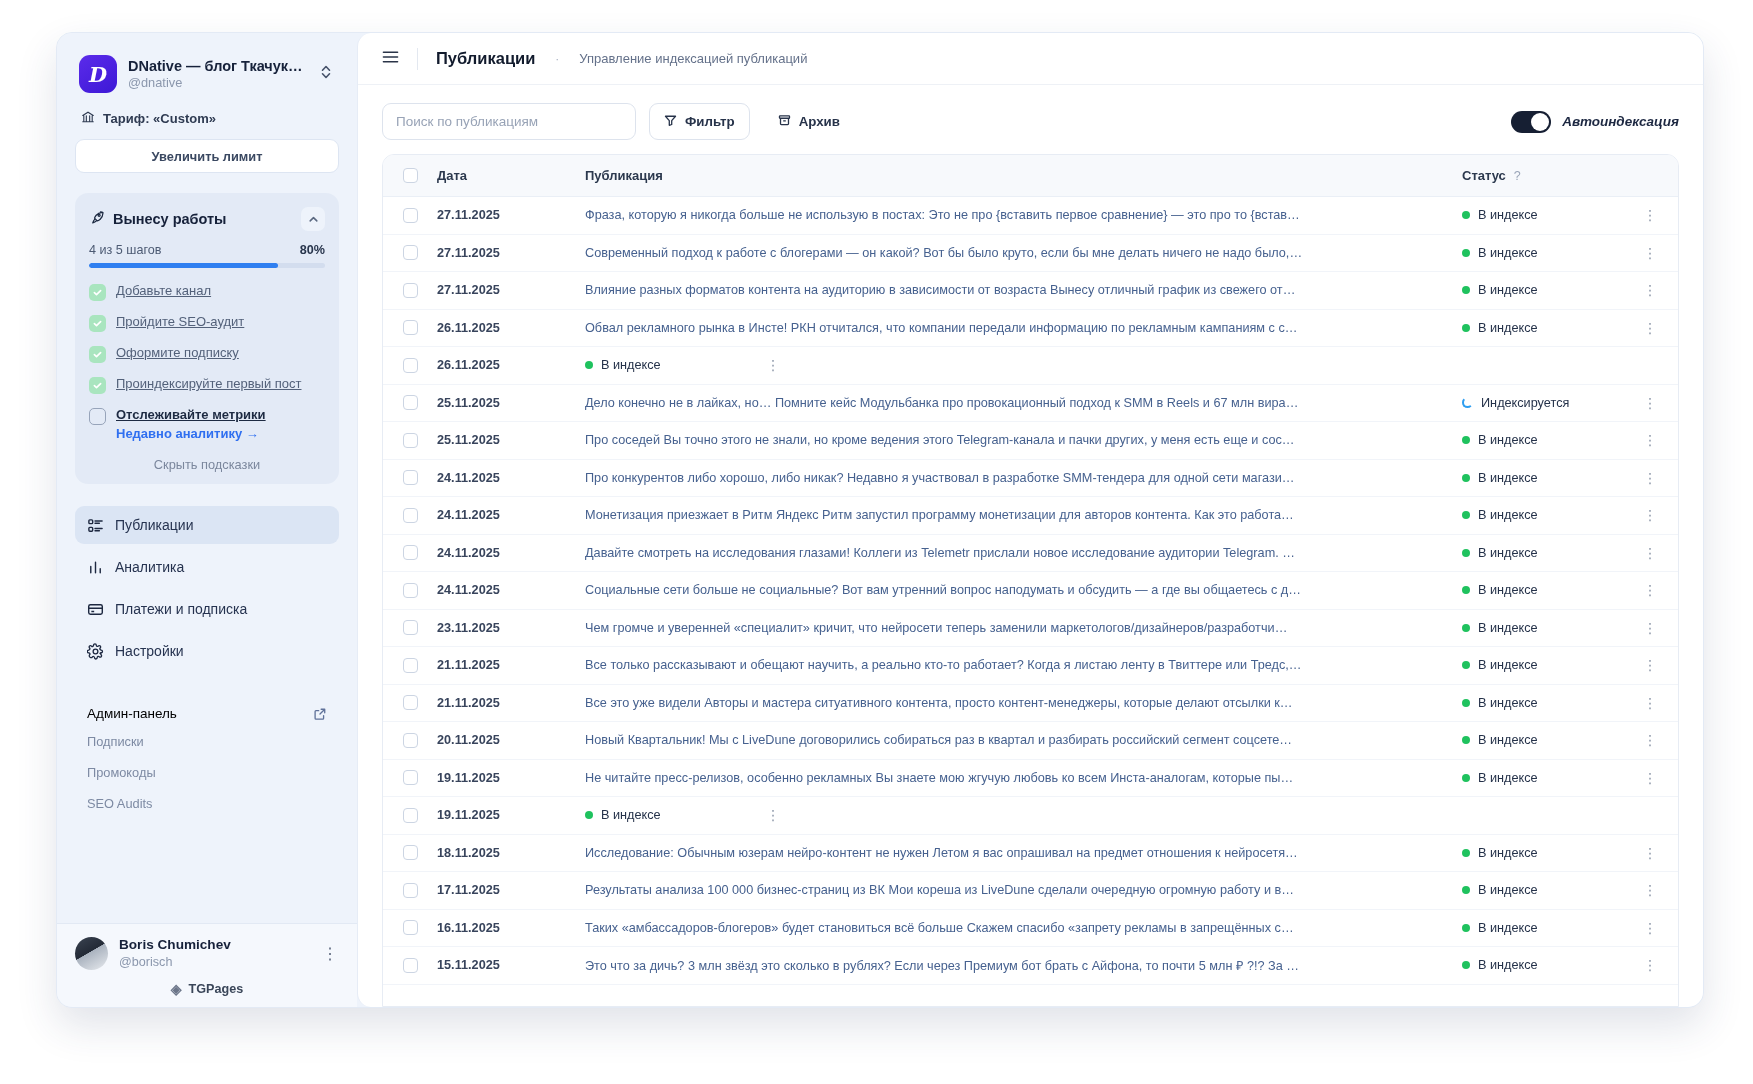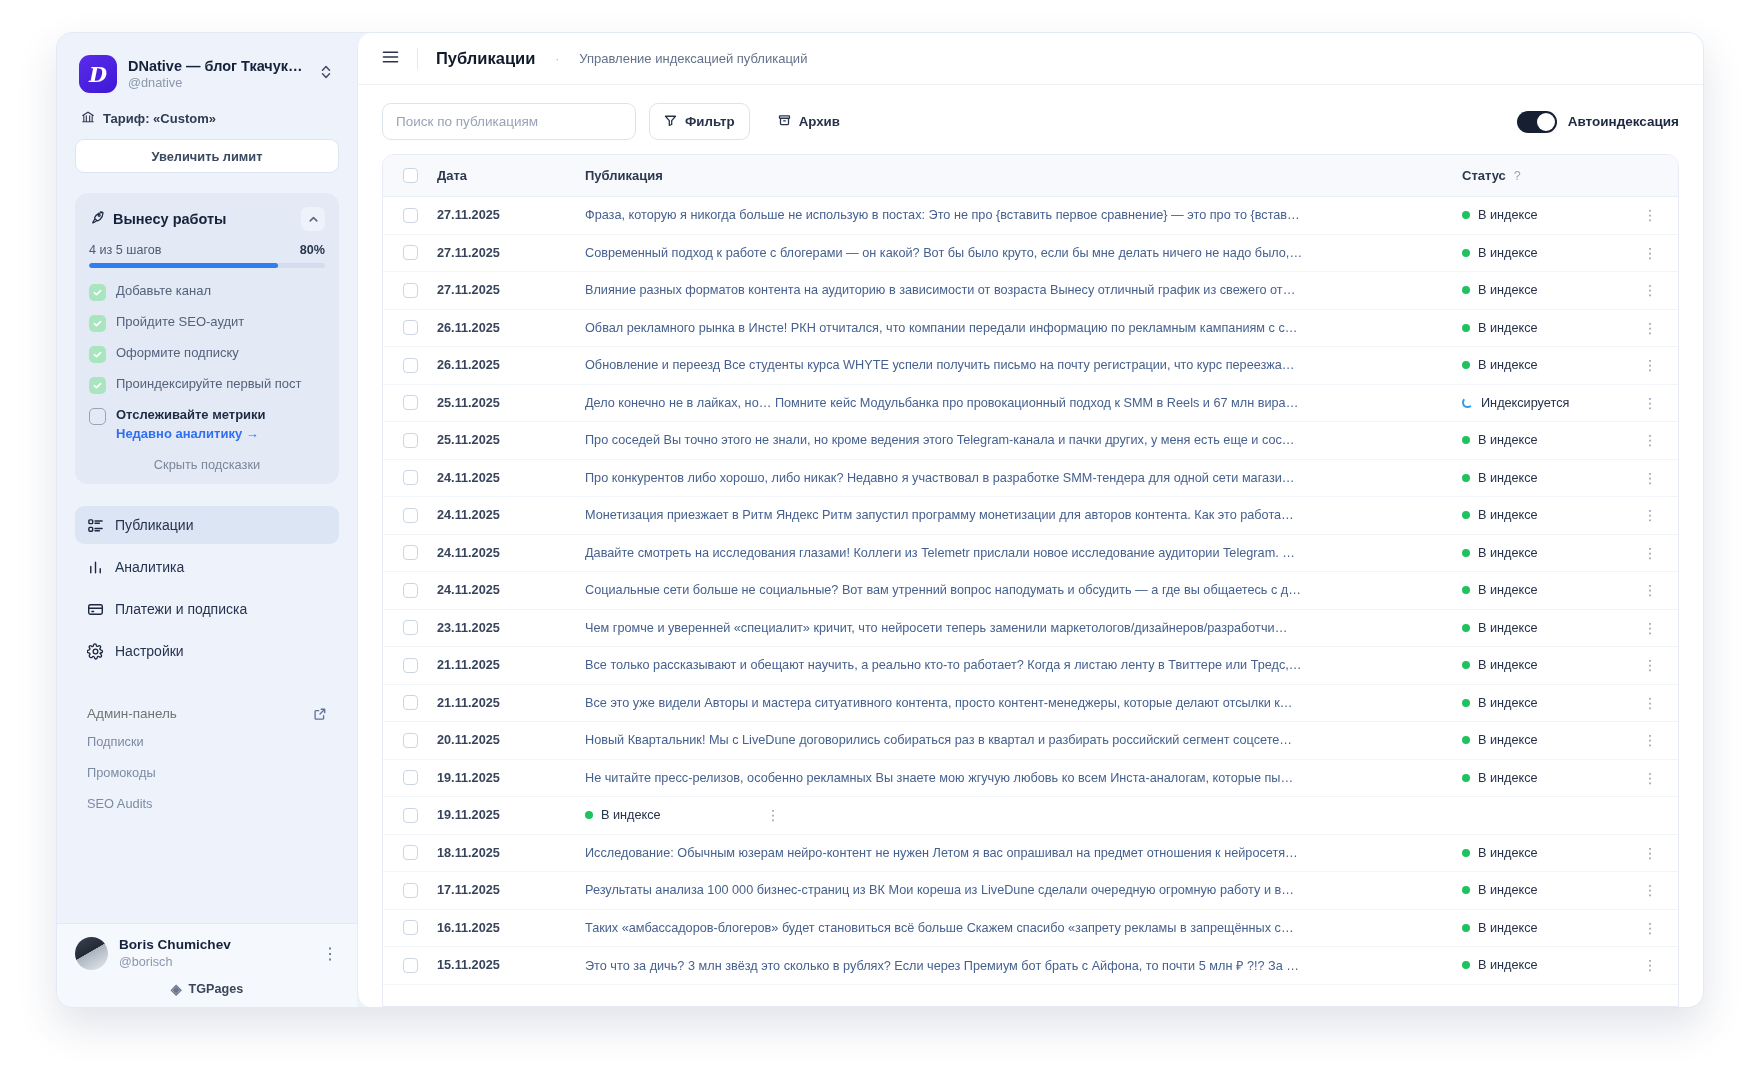--- a/index.html
+++ b/index.html
@@ -85,42 +85,42 @@
   .prog-fill { height: 100%; background: #2f7ff0; border-radius: 4px; }
   .steps { margin-top: 15px; display: flex; flex-direction: column; gap: 13px; }
   .step { display: flex; align-items: flex-start; gap: 10px; }
   .chk {
     width: 17px; height: 17px; border-radius: 5px; flex: 0 0 17px;
     display: flex; align-items: center; justify-content: center;
     font-size: 11px; margin-top: 1px;
   }
   .chk.done { background: #a9e5bf; color: #ffffff; }
   .chk.todo { background: transparent; border: 1.6px solid #97a4ba; }
-  .step-label { font-size: 13px; color: #53617a; line-height: 1.25; }
+  .step-label { font-size: 13px; color: #53617a; line-height: 1.25; text-decoration: underline; }
   .step.active .step-label { color: #1d2a42; font-weight: bold; }
   .step-link {
     display: block; margin-top: 3px; font-size: 13px;
     color: #2f6ff0; font-weight: bold; cursor: pointer;
   }
   .onb-hide {
     margin-top: 16px; text-align: center; font-size: 12.8px;
     color: #7b879d; cursor: pointer;
   }
   .nav { margin-top: 22px; display: flex; flex-direction: column; gap: 4px; }
   .nav-item {
     display: flex; align-items: center; gap: 11px;
     height: 38px; padding: 0 12px; border-radius: 9px;
     font-size: 14px; color: #263350; cursor: pointer;
   }
   .nav-item.active { background: #dbe5f4; font-weight: normal; }
   .nav-ico { width: 17px; height: 17px; flex: 0 0 17px; color: #1d2840; display:flex; align-items:center; justify-content:center;}
   .admin-head {
     display: flex; align-items: center; margin-top: 36px; padding: 0 12px;
   }
-  .admin-head .t { font-size: 13.5px; color: #737373; flex: 1; }
+  .admin-head .t { font-size: 13.5px; color: #000000; flex: 1; }
   .admin-ext { color: #5f7199; cursor: pointer; display:flex; }
   .admin-links { margin-top: 13px; display: flex; flex-direction: column; gap: 16px; padding: 0 12px; }
   .admin-link { font-size: 12.8px; color: #7d8aa3; cursor: pointer; }
   .user-bar {
     position: absolute; left: 0; right: 0; bottom: 0;
     background: #f5f8fd; border-top: 1px solid #e2e9f4;
     padding: 13px 18px 10px 18px;
   }
   .user-row { display: flex; align-items: center; gap: 11px; }
   .avatar {
@@ -161,21 +161,21 @@
     font-family: "Liberation Sans", sans-serif; background: #fff; outline: none;
   }
   .search::placeholder { color: #98a3b6; }
   .tbtn {
     height: 37px; padding: 0 14px; border: 1px solid #dde3ed; border-radius: 9px;
     background: #fff; display: flex; align-items: center; gap: 8px;
     font-size: 13.3px; color: #27334a; cursor: pointer; font-weight: bold;
   }
   .tbtn.plain { border-color: transparent; }
   .spacer { flex: 1; }
-  .toggle-wrap { display: flex; align-items: center; gap: 11px; }
+  .toggle-wrap { display: flex; align-items: center; gap: 11px; font-style: italic; }
   .toggle {
     width: 40px; height: 22px; border-radius: 12px; background: #161f33;
     position: relative; cursor: pointer;
   }
   .toggle .knob {
     position: absolute; right: 2px; top: 2px;
     width: 18px; height: 18px; border-radius: 50%; background: #fff;
   }
   .toggle-label { font-size: 13.5px; color: #1c2741; font-weight: bold; }
   .table-card {
@@ -503,21 +503,20 @@
             </div>
             <div class="c-kebab">
               <span class="kebab">⋮</span>
             </div>
           </div>
           <div class="row">
             <div class="c-check">
               <span class="cb"></span>
             </div>
             <div class="c-date cell-date">26.11.2025</div>
-            <div class="c-pub cell-pub">Обновление и переезд Все студенты курса WHYTE успели получить письмо на почту регистрации, что курс переезжа…</div>
             <div class="c-status">
               <span class="dot"></span>
               <span class="cell-status">В индексе</span>
             </div>
             <div class="c-kebab">
               <span class="kebab">⋮</span>
             </div>
           </div>
           <div class="row">
             <div class="c-check">

